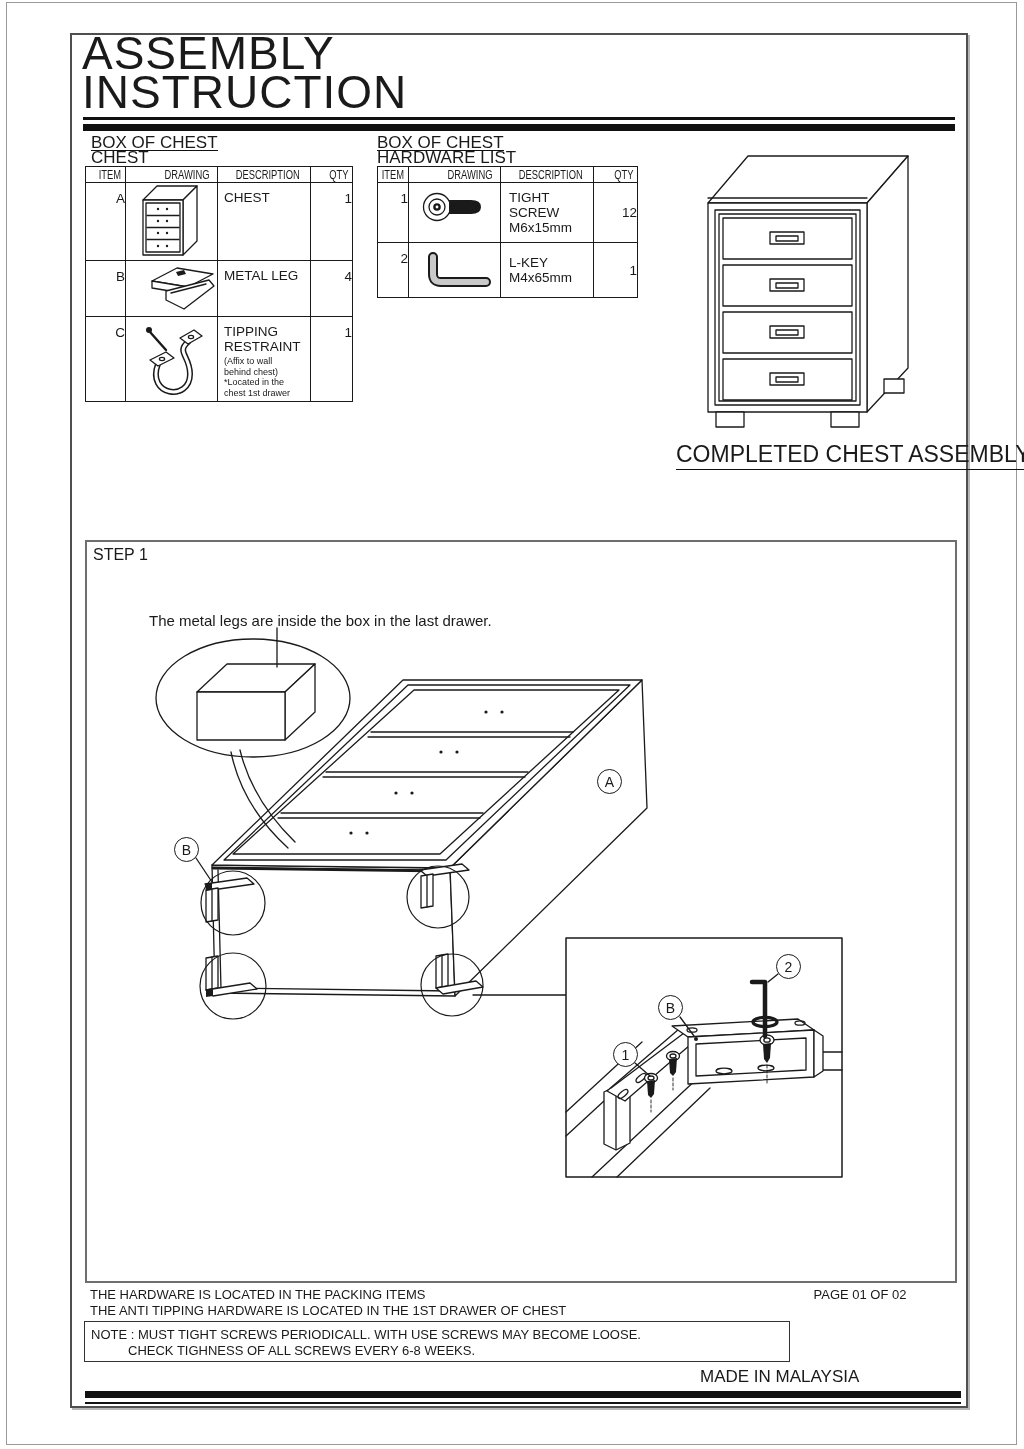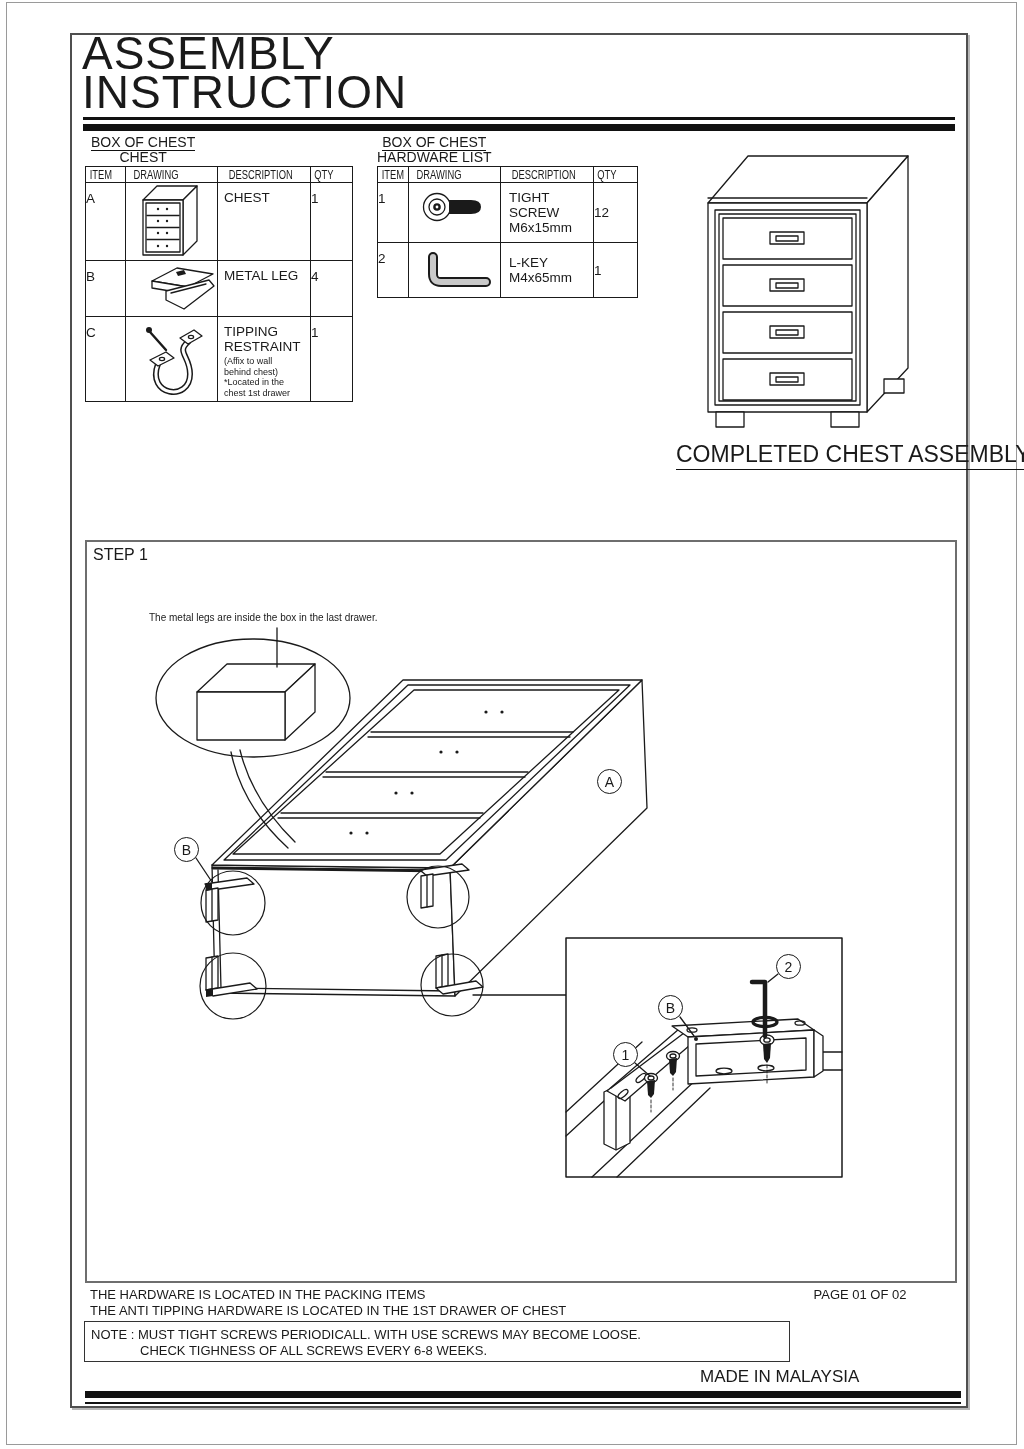--- a/index.html
+++ b/index.html
@@ -3,25 +3,25 @@
 <meta charset="utf-8">
 <style>
   html,body{margin:0;padding:0;background:#fff;}
   .page{position:relative;width:1024px;height:1449px;background:#ffffff;
         font-family:"Liberation Sans",sans-serif;color:#1a1a1a;overflow:hidden;}
   .rule{position:absolute;background:#111;}
   .border-box{position:absolute;box-sizing:border-box;}
   .art{position:absolute;left:0;top:0;z-index:1;}
   .txt{position:absolute;z-index:2;white-space:nowrap;}
   .title{font-size:46px;line-height:39px;letter-spacing:1px;}
-  .tbl-label{font-size:14px;line-height:13px;text-align:center;}
+  .tbl-label{font-size:17px;line-height:13px;}
   .tbl-label .ul{display:inline-block;border-bottom:1.5px solid #111;padding-bottom:1px;}
   .grid{position:absolute;z-index:2;display:grid;box-sizing:border-box;
         border:1.4px solid #1a1a1a;background:transparent;}
-  .cell{box-sizing:border-box;display:flex;justify-content:flex-start;align-items:flex-start;
+  .cell{box-sizing:border-box;display:flex;justify-content:flex-end;align-items:flex-start;
         font-size:13.5px;overflow:hidden;}
   .br{border-right:1.2px solid #1a1a1a;}
   .bb{border-bottom:1.2px solid #1a1a1a;}
   .hdr span{display:inline-block;transform:scaleX(.75);font-size:12.5px;white-space:nowrap;}
   .hdr{align-items:center;}
   .item{padding-top:8px;}
   .qty{padding-top:8px;}
   .vcenter{align-items:center;padding-top:0;}
   .desc{flex-direction:column;justify-content:flex-start;align-items:flex-start;
         padding:7px 0 0 6px;white-space:pre-line;line-height:15px;}
@@ -316,28 +316,28 @@
     <div class="cell desc vcenter br" style="justify-content:center;padding:0 0 0 8px;">L-KEY
 M4x65mm</div>
     <div class="cell qty vcenter">1</div>
   </div>
 
   <div class="txt" style="left:676px;top:441px;font-size:23px;">
     <span class="caption-ul">COMPLETED CHEST ASSEMBLY</span>
   </div>
 
   <div class="txt" style="left:93px;top:546px;font-size:16px;">STEP 1</div>
-  <div class="txt" style="left:149px;top:612px;font-size:10px;">The metal legs are inside the box in the last drawer.</div>
+  <div class="txt" style="left:149px;top:612px;font-size:15px;">The metal legs are inside the box in the last drawer.</div>
 
   <div class="callout" style="left:597px;top:769px;">A</div>
   <div class="callout" style="left:174px;top:837px;">B</div>
   <div class="callout" style="left:613px;top:1042px;">1</div>
   <div class="callout" style="left:658px;top:995px;">B</div>
   <div class="callout" style="left:776px;top:954px;">2</div>
 
   <div class="txt footer-txt" style="left:90px;top:1287px;">THE HARDWARE IS LOCATED IN THE PACKING ITEMS</div>
   <div class="txt footer-txt" style="left:760px;top:1287px;width:200px;text-align:center;">PAGE 01 OF 02</div>
   <div class="txt footer-txt" style="left:90px;top:1303px;">THE ANTI TIPPING HARDWARE IS LOCATED IN THE 1ST DRAWER OF CHEST</div>
   <div class="txt footer-txt" style="left:91px;top:1327px;">NOTE : MUST TIGHT SCREWS PERIODICALL. WITH USE SCREWS MAY BECOME LOOSE.</div>
-  <div class="txt footer-txt" style="left:128px;top:1343px;margin-left:12px;">CHECK TIGHNESS OF ALL SCREWS EVERY 6-8 WEEKS.</div>
+  <div class="txt footer-txt" style="left:128px;top:1343px;">CHECK TIGHNESS OF ALL SCREWS EVERY 6-8 WEEKS.</div>
   <div class="txt" style="left:700px;top:1367px;width:262px;text-align:left;font-size:17px;">MADE IN MALAYSIA</div>
 
 </div>
 
 </body></html>

